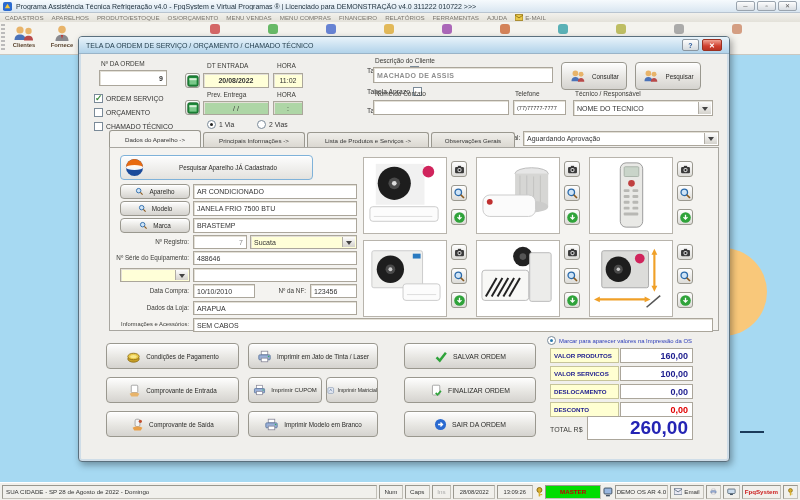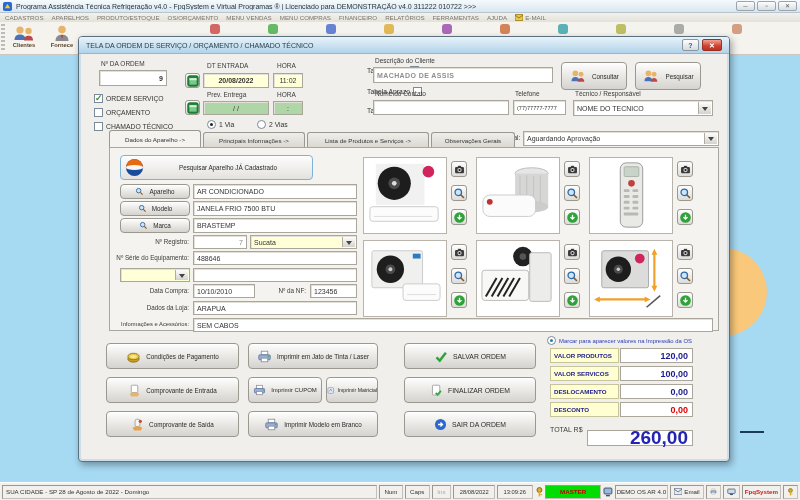--- a/index.html
+++ b/index.html
@@ -606,29 +606,29 @@
             <path d="M5 8h5M8 5.5L10.5 8 8 10.5" stroke="#fff" stroke-width="1.6" fill="none"></path>
           </svg>
         <span>SAIR DA ORDEM</span>
       </div>
 
       <div class="radio teal on" style="left:468px;top:282px;font-size:5.9px;color:#2a3ab8">
           <span class="rdot"></span>
           <span>Marcar para aparecer valores na Impressão da OS</span>
         </div>
       <div class="tlab" style="left:471px;top:294px;width:69px;height:15px">VALOR PRODUTOS</div>
-      <div class="tval" style="left:541px;top:294px;width:73px;height:15px">120,00</div>
+      <div class="tval" style="left:541px;top:294px;width:73px;height:15px">160,00</div>
       <div class="tlab" style="left:471px;top:312px;width:69px;height:15px">VALOR SERVICOS</div>
       <div class="tval" style="left:541px;top:312px;width:73px;height:15px">100,00</div>
       <div class="tlab" style="left:471px;top:330px;width:69px;height:15px">DESLOCAMENTO</div>
       <div class="tval" style="left:541px;top:330px;width:73px;height:15px">0,00</div>
       <div class="tlab" style="left:471px;top:348px;width:69px;height:15px">DESCONTO</div>
       <div class="tval red" style="left:541px;top:348px;width:73px;height:15px">0,00</div>
       <span class="lab" style="left:471px;top:372px;font-size:7px">TOTAL R$</span>
-      <div class="tval total" style="left:508px;top:376px;width:106px;height:16px">260,00</div>
+      <div class="tval total" style="left:508px;top:362px;width:106px;height:24px">260,00</div>
 
     </div>
   </div>
 
   <div class="statusbar">
     <div class="seg" style="width:380px">SUA CIDADE - SP 28 de Agosto de 2022 - Domingo</div>
     <div class="seg" style="width:24px;justify-content:center">Num</div>
     <div class="seg" style="width:25px;justify-content:center">Caps</div>
     <div class="seg dim" style="width:20px;justify-content:center">Ins</div>
     <div class="seg" style="width:42px;justify-content:center;font-size:5.8px">28/08/2022</div>

